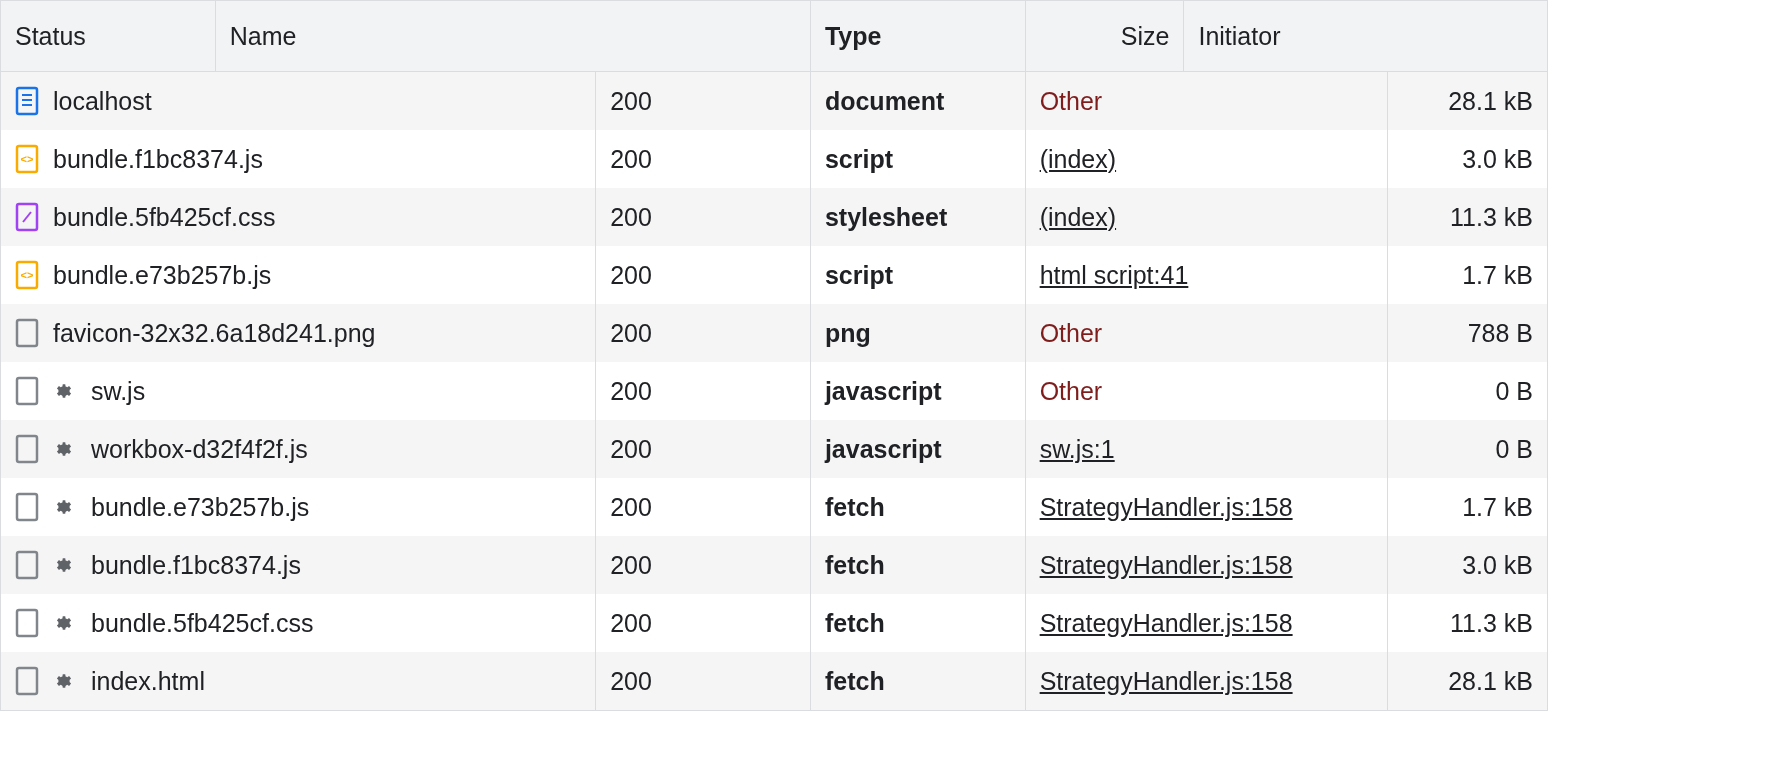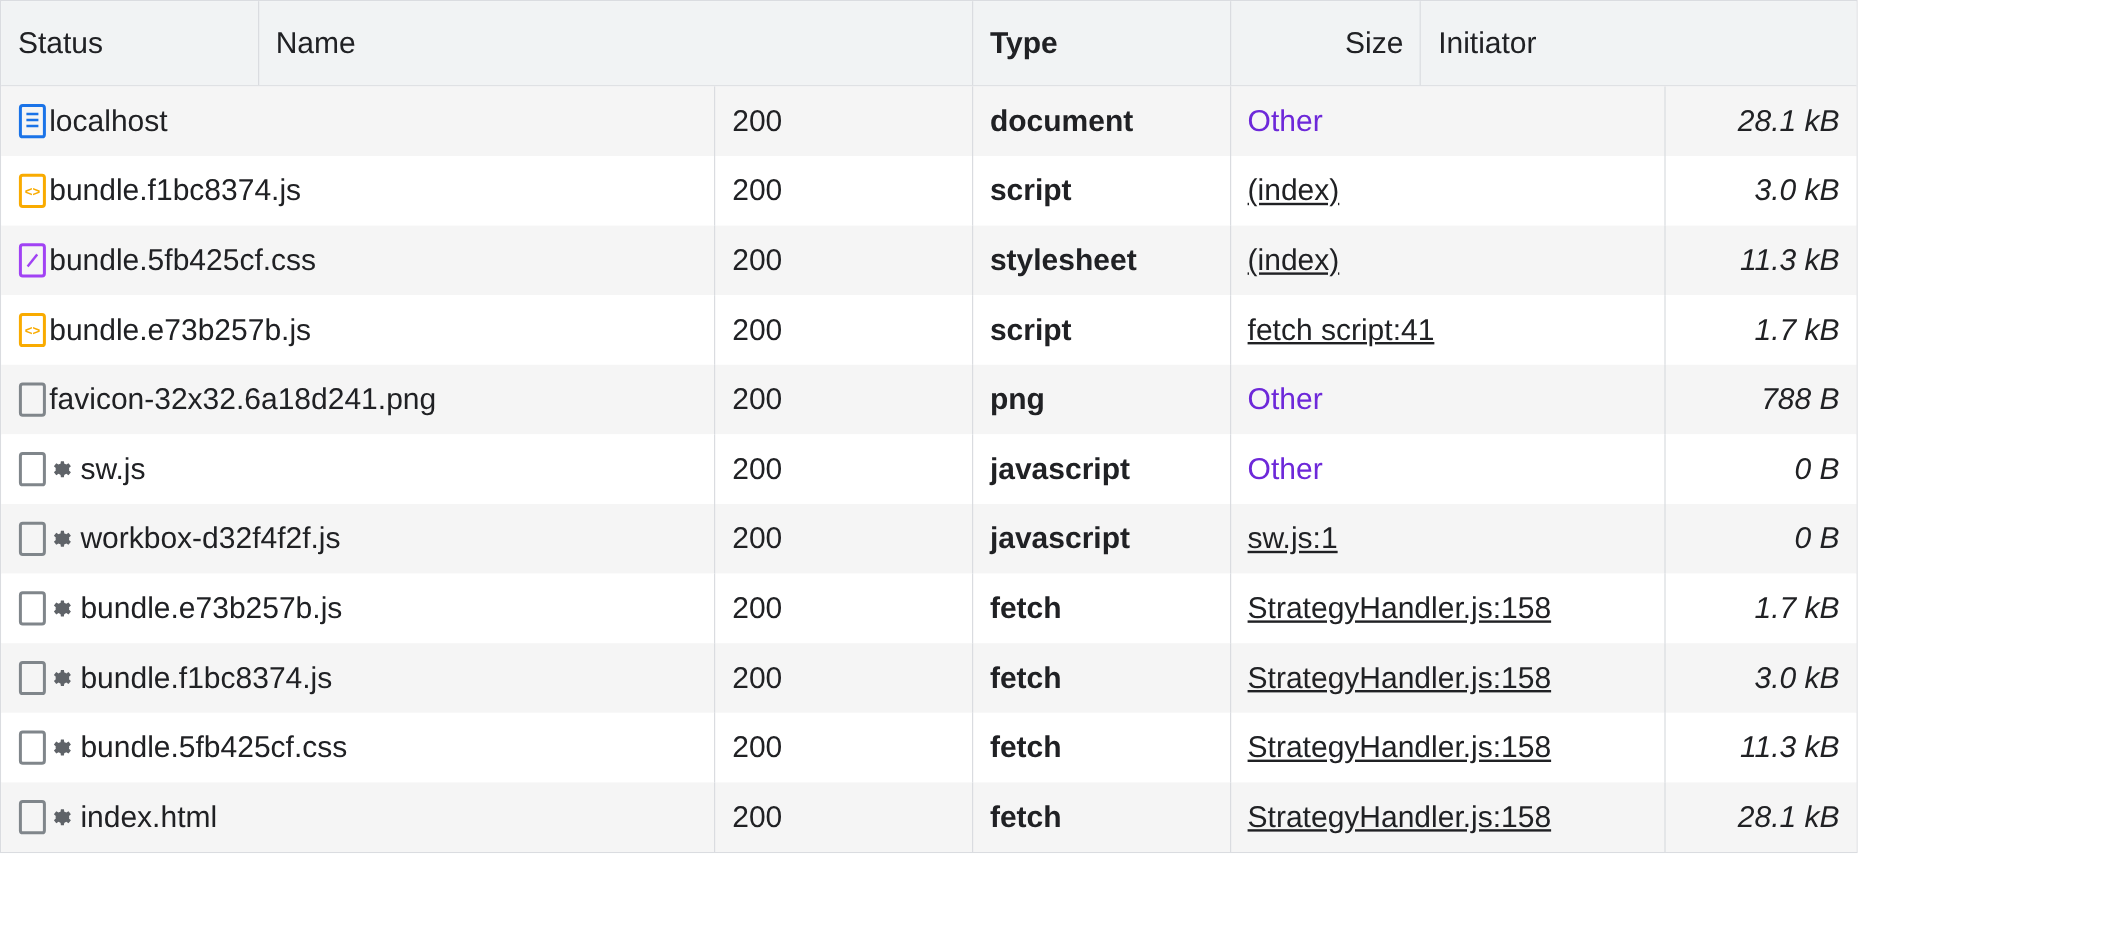--- a/index.html
+++ b/index.html
@@ -51,27 +51,26 @@
 .data-row.even { background: #ffffff; }
 .data-cell {
   padding: 0 14px;
   height: 100%;
   display: flex;
   align-items: center;
   border-right: 1px solid #dadce0;
 }
 .data-cell:last-child {
   border-right: none;
-  font-style: italic;
 }
 .data-cell.col-size { justify-content: flex-end; }
 .name-cell-content {
   display: flex;
   align-items: center;
-  gap: 2px;
+  gap: 14px;
 }
 .file-icon {
   width: 24px;
   height: 30px;
   display: flex;
   align-items: center;
   justify-content: center;
   flex-shrink: 0;
 }
 .gear-icon {
@@ -81,21 +80,21 @@
   align-items: center;
   justify-content: center;
   flex-shrink: 0;
   margin-right: 2px;
 }
 .initiator-link {
   text-decoration: underline;
   color: #202124;
 }
 .initiator-other {
-  color: #6d28d9;
+  color: #7f1d1d;
   text-align: right;
 }
 </style>
 </head>
 <body>
 
 <div class="network-table">
   <div class="header-row">
     <div class="header-cell col-status">Status</div>
     <div class="header-cell col-name">Name</div>
@@ -172,21 +171,21 @@
                 <rect x="2" y="2" width="20" height="26" rx="2" fill="none" stroke="#f9ab00" stroke-width="2.5"></rect>
                 <text x="12" y="19" font-size="11" text-anchor="middle" fill="#f9ab00" font-weight="bold">&lt;&gt;</text>
               </svg>
             </span>
             <span>bundle.e73b257b.js</span>
           </div>
         </div>
         <div class="data-cell col-status">200</div>
         <div class="data-cell col-type">script</div>
         <div class="data-cell col-initiator">
-          <span class="initiator-link">fetch script:41</span>
+          <span class="initiator-link">html script:41</span>
         </div>
         <div class="data-cell col-size">1.7 kB</div>
       </div>
       <div class="data-row odd">
         <div class="data-cell col-name">
           <div class="name-cell-content">
             <span class="file-icon">
               <svg viewBox="0 0 24 30" width="24" height="30">
                 <rect x="2" y="2" width="20" height="26" rx="2" fill="none" stroke="#80868b" stroke-width="2.5"></rect>
               </svg>

